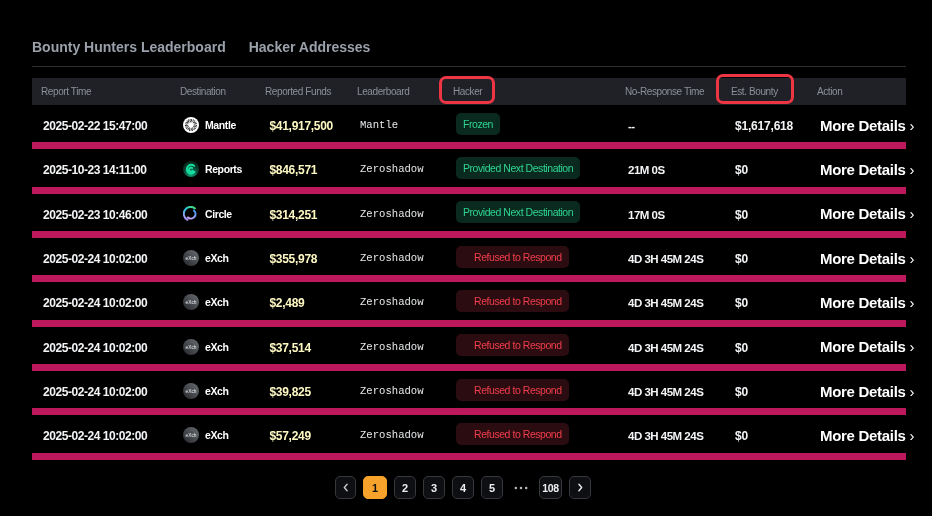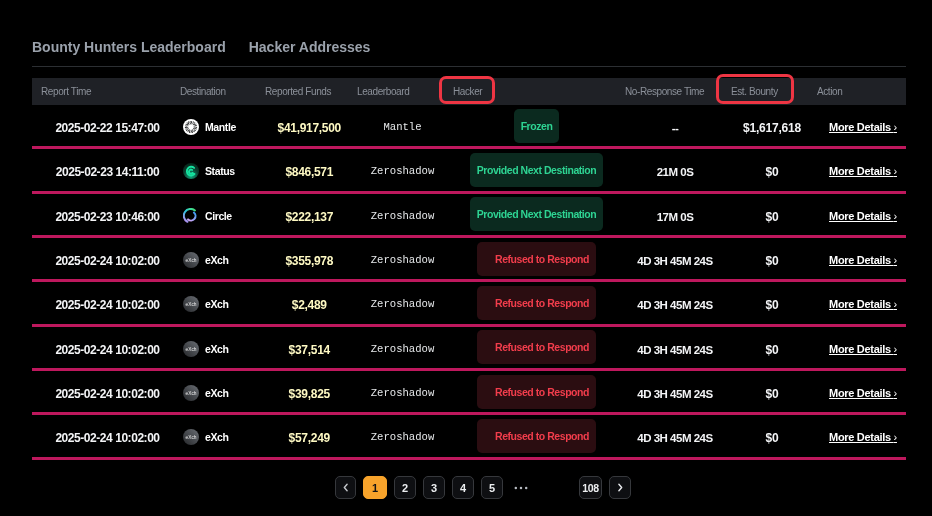--- a/index.html
+++ b/index.html
@@ -16,55 +16,55 @@
   .tab.active::after { content:""; position:absolute; left:0; right:0; bottom:0;
     height:2px; background:#f7a32b; }
 
   
   .table { position:absolute; left:32px; top:78px; width:874px; }
   .thead { display:grid; grid-template-columns:140px 85px 92px 96px 172px 105px 87px 97px;
     height:27px; background:#1f2126; align-items:center; }
   .thead > div { padding-left:8px; font-size:10px; color:#8b9099; letter-spacing:-0.4px; }
   .thead > div.p9 { padding-left:9px; }
   .row { display:grid; grid-template-columns:140px 85px 92px 96px 172px 105px 87px 97px;
-    height:44.34px; align-items:center; border-bottom:3px solid #be185d;text-align:center; }
+    height:44.34px; align-items:center; border-bottom:7px solid #be185d; }
   .row > div { padding-left:11px; }
 
   .hlbox { position:absolute; border:3px solid #ee3543; border-radius:7px; }
   .hl-status { left:439px; top:76px; width:56px; height:28px; }
   .hl-bounty { left:716px; top:74px; width:78px; height:30px; }
 
   .date,.dest,.funds,.contrib,.nrt,.bounty,.more { position:relative; top:1.5px; }
   .date,.funds,.nrt,.bounty { top:2.5px; }
   .date { font-weight:700; font-size:12px; color:#f3f4f6; letter-spacing:-0.45px; }
   .dest { display:flex; align-items:center; gap:6px; }
   .dest .nm { font-weight:700; font-size:10.5px; color:#fff; letter-spacing:-0.4px; }
   .funds { font-weight:700; font-size:12px; color:#fef9c3; letter-spacing:-0.3px;
     padding-left:12.5px !important; }
   .contrib { font-family:"Liberation Mono", monospace; font-size:10.6px; color:#e6e8ea; }
-  .badge { display:inline-flex; align-items:center; height:34px; font-weight:700;
+  .badge { display:inline-flex; align-items:center; height:22px; font-weight:400;
     font-size:10.5px; letter-spacing:-0.45px; padding:0 7px; border-radius:5px; }
   .badge.green { color:#2ed493; background:#0b2a1f; }
   .badge.red { color:#f23d4c; background:#2b0d11;padding-left:18px; }
   .nrt { font-weight:700; font-size:11.5px; color:#f3f4f6; letter-spacing:-0.5px; }
   .bounty { font-weight:700; font-size:12px; color:#f3f4f6; letter-spacing:-0.2px;
     padding-left:13px !important; }
-  .more { font-weight:700; font-size:11px; color:#fff; white-space:nowrap;
-    letter-spacing:-0.3px;text-decoration:underline; }
+  .more { font-weight:700; font-size:15px; color:#fff; white-space:nowrap;
+    letter-spacing:-0.3px; }
   .more span { font-weight:400; }
 
   .icon { width:16px; height:16px; flex:none; }
 
   
   .pager { position:absolute; left:335px; top:476px; display:flex; gap:7px; }
   .pbtn { width:22px; height:23px; border:1px solid #36383c; border-radius:5px;
     background:#0e0f12; color:#eceef0; font-weight:700; font-size:11px;
     display:flex; align-items:center; justify-content:center; }
   .pbtn.first { width:21px; }
-  .pbtn.wide { width:23px; font-size:10.5px; letter-spacing:-0.4px;margin-left:40px; }
+  .pbtn.wide { width:23px; font-size:10.5px; letter-spacing:-0.4px; }
   .pbtn.cur { background:#f7a32b; border-color:#f7a32b; color:#141414; width:24px; }
   .pdots { width:22px; display:flex; align-items:center; justify-content:center;
     color:#9aa0a8; font-size:9px; letter-spacing:1.5px; text-indent:1.5px; }
 </style>
 </head>
 <body>
 <div class="page">
   <div class="tabs">
     <div class="tab">Bounty Hunters Leaderboard</div>
     <div class="tab">Hacker Addresses</div>
@@ -93,35 +93,35 @@
           <span class="nm">Mantle</span>
         </div>
       <div class="funds">$41,917,500</div>
       <div class="contrib">Mantle</div>
       <div><span class="badge green">Frozen</span></div>
       <div class="nrt">--</div>
       <div class="bounty">$1,617,618</div>
       <div class="more">More Details <span>›</span></div>
     </div>
     <div class="row">
-      <div class="date">2025-02-23 14:11:00</div>
+      <div class="date">2025-10-23 14:11:00</div>
       <div class="dest">
           <svg class="icon" viewBox="0 0 16 16">
             <defs>
               <radialGradient id="cxg" cx="0.5" cy="0.82" r="0.95">
                 <stop offset="0" stop-color="#12a87e"></stop>
                 <stop offset="0.5" stop-color="#0b3f30"></stop>
                 <stop offset="1" stop-color="#07180f"></stop>
               </radialGradient>
             </defs>
             <circle cx="8" cy="8" r="8" fill="url(#cxg)"></circle>
             <path d="M11.1 4.9 A4.35 4.35 0 1 0 11.5 11.0" fill="none" stroke="#15e3a0" stroke-width="1.9" stroke-linecap="round"></path>
             <path d="M9.2 7.0 A2.0 2.0 0 1 0 9.6 9.9 L11.2 11.2" fill="none" stroke="#15e3a0" stroke-width="1.8" stroke-linecap="round"></path>
           </svg>
-          <span class="nm">Status</span>
+          <span class="nm">Reports</span>
         </div>
       <div class="funds">$846,571</div>
       <div class="contrib">Zeroshadow</div>
       <div><span class="badge green">Provided Next Destination</span></div>
       <div class="nrt">21M 0S</div>
       <div class="bounty">$0</div>
       <div class="more">More Details <span>›</span></div>
     </div>
     <div class="row">
       <div class="date">2025-02-23 10:46:00</div>
@@ -136,21 +136,21 @@
               <linearGradient id="cg2" x1="0.9" y1="0" x2="0.2" y2="1">
                 <stop offset="0" stop-color="#3a9bf1"></stop>
                 <stop offset="1" stop-color="#cda6f7"></stop>
               </linearGradient>
             </defs>
             <path d="M11.9 2.45 A6.8 6.8 0 1 0 4.45 13.75" fill="none" stroke="url(#cg1)" stroke-width="2.05" stroke-linecap="round"></path>
             <path d="M10.9 4.55 A4.5 4.5 0 1 1 5.1 11.45" fill="none" stroke="url(#cg2)" stroke-width="2.05" stroke-linecap="round"></path>
           </svg>
           <span class="nm">Circle</span>
         </div>
-      <div class="funds">$222,137</div>
+      <div class="funds">$314,251</div>
       <div class="contrib">Zeroshadow</div>
       <div><span class="badge green">Provided Next Destination</span></div>
       <div class="nrt">17M 0S</div>
       <div class="bounty">$0</div>
       <div class="more">More Details <span>›</span></div>
     </div>
     <div class="row">
       <div class="date">2025-02-24 10:02:00</div>
       <div class="dest">
           <svg class="icon" viewBox="0 0 16 16">

